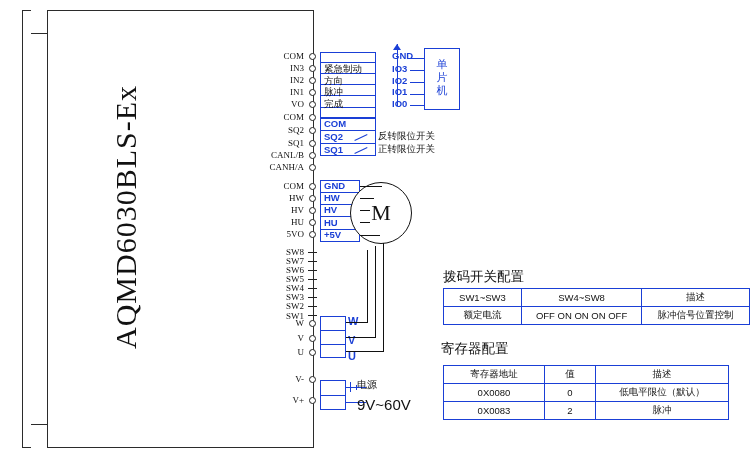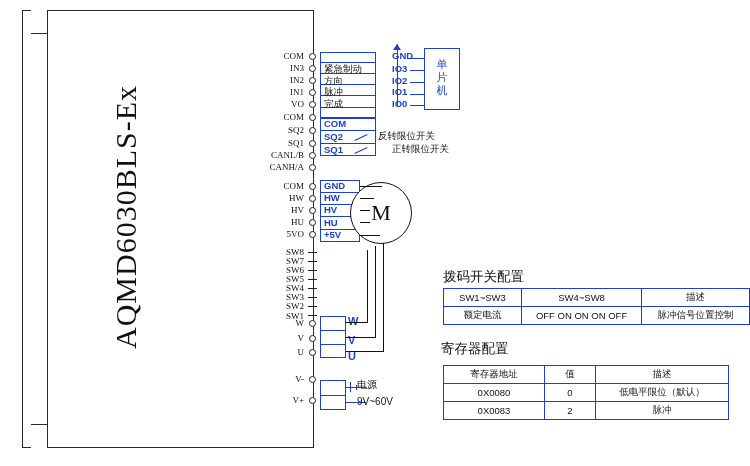--- a/index.html
+++ b/index.html
@@ -158,21 +158,21 @@
   .wire-blk { position: absolute; background: #111; }
 
   
   .psu-label {
     left: 357px; top: 378px;
     font-size: 10px;
     color: #111;
   }
   .psu-volt {
     left: 357px; top: 396px;
-    font-size: 10px;
+    font-size: 15px;
     color: #111;
   }
 
   
   .tbl-title {
     font-size: 13.5px;
     color: #111;
     font-weight: normal;
   }
   table.cfg {
@@ -303,21 +303,21 @@
   <div class="abs conn" style="left:320px; top:118px; width:56px; height:38px;"></div>
   <div class="abs conn-line" style="left:320px; top:130px; width:56px;"></div>
   <div class="abs conn-line" style="left:320px; top:143px; width:56px;"></div>
   <div class="blue-txt" style="left:324px; top:119px;">COM</div>
   <div class="blue-txt" style="left:324px; top:132px;">SQ2</div>
   <div class="blue-txt" style="left:324px; top:145px;">SQ1</div>
 
   <div class="abs" style="left:354px; top:137px; width:14px; height:1.2px; background:#1a3fd6; transform:rotate(-25deg);"></div>
   <div class="abs" style="left:354px; top:150px; width:14px; height:1.2px; background:#1a3fd6; transform:rotate(-25deg);"></div>
   <div class="black-txt" style="left:378px; top:131px;">反转限位开关</div>
-  <div class="black-txt" style="left:378px; top:144px;margin-left:14px;">正转限位开关</div>
+  <div class="black-txt" style="left:378px; top:144px;">正转限位开关</div>
 
   <div class="abs conn" style="left:320px; top:180px; width:40px; height:62px;"></div>
   <div class="abs conn-line" style="left:320px; top:192px; width:40px;"></div>
   <div class="abs conn-line" style="left:320px; top:204px; width:40px;"></div>
   <div class="abs conn-line" style="left:320px; top:216px; width:40px;"></div>
   <div class="abs conn-line" style="left:320px; top:229px; width:40px;"></div>
   <div class="blue-txt" style="left:324px; top:181px;">GND</div>
   <div class="blue-txt" style="left:324px; top:193px;">HW</div>
   <div class="blue-txt" style="left:324px; top:205px;">HV</div>
   <div class="blue-txt" style="left:324px; top:218px;">HU</div>

